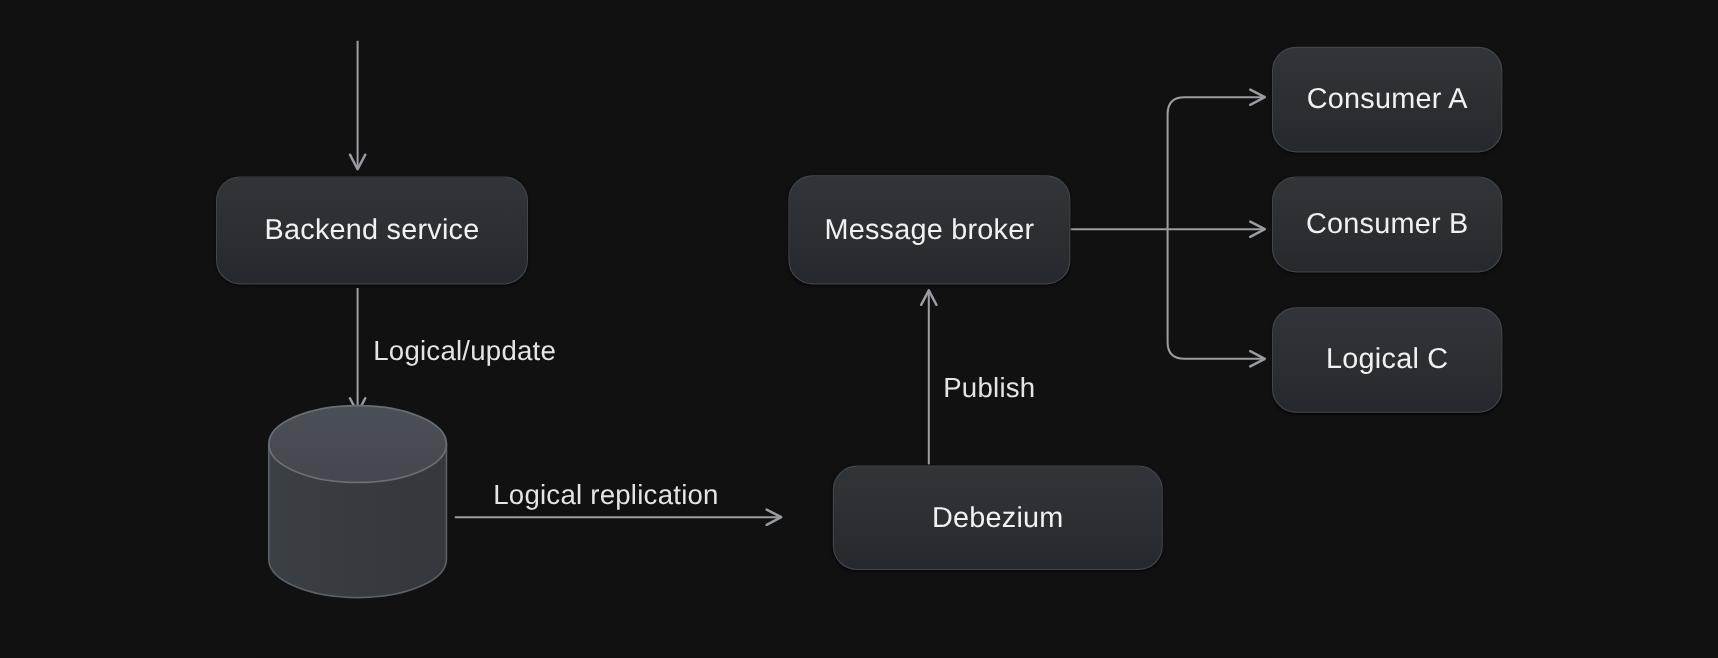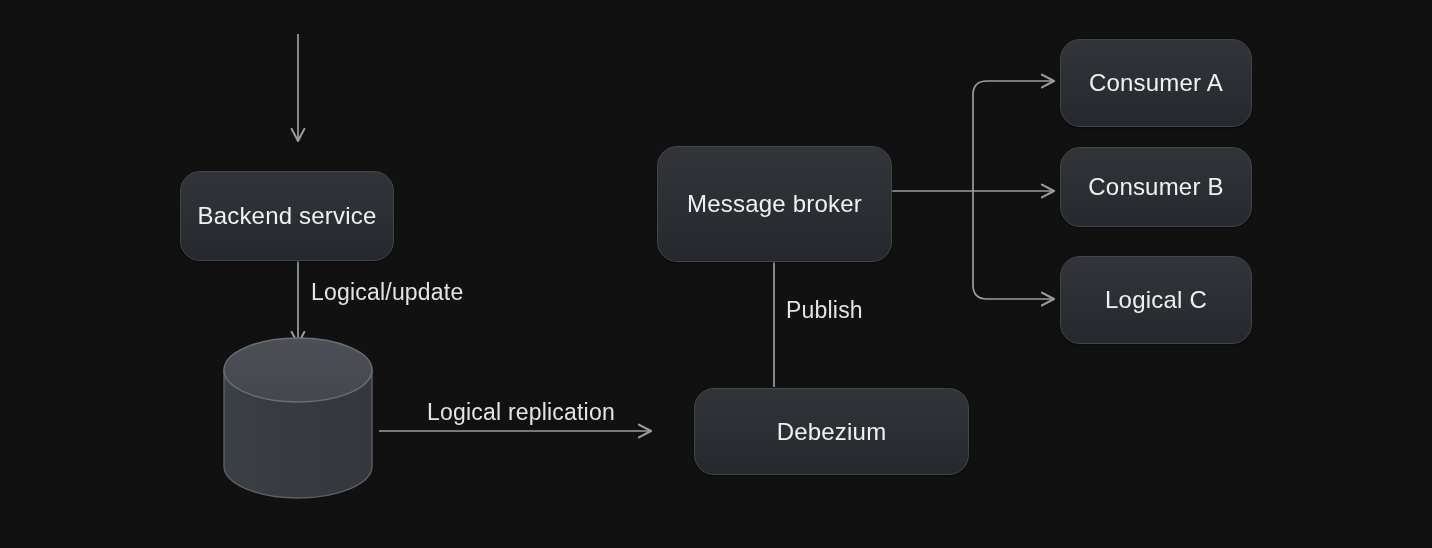--- a/index.html
+++ b/index.html
@@ -97,25 +97,25 @@
     <path class="wire" d="M 973 191 L 1054 191" marker-end="url(#ah)"></path>
 
     <path class="wire" d="M 973 191 L 973 285 Q 973 299 987 299 L 1054 299" marker-end="url(#ah)"></path>
 
     <g>
       <path class="cyl-side" d="M 224 370 L 224 466 A 74 32 0 0 0 372 466 L 372 370 Z"></path>
       <ellipse class="cyl-top" cx="298" cy="370" rx="74" ry="32"></ellipse>
     </g>
   </svg>
 
-  <div class="node" style="left:180px; top:147px; width:214px; height:90px;margin-top:24px;">
+  <div class="node" style="left:180px; top:147px; width:260px; height:90px;">
     <span>Backend service</span>
   </div>
 
-  <div class="node" style="left:657px; top:146px; width:235px; height:116px;">
+  <div class="node" style="left:657px; top:146px; width:235px; height:91px;">
     <span>Message broker</span>
   </div>
 
   <div class="node" style="left:694px; top:388px; width:275px; height:87px;">
     <span>Debezium</span>
   </div>
 
   <div class="node" style="left:1060px; top:39px; width:192px; height:88px;">
     <span>Consumer A</span>
   </div>
@@ -123,17 +123,17 @@
   <div class="node" style="left:1060px; top:147px; width:192px; height:80px;">
     <span>Consumer B</span>
   </div>
 
   <div class="node" style="left:1060px; top:256px; width:192px; height:88px;">
     <span>Logical C</span>
   </div>
 
   <div class="edge-label" style="left:311px; top:279px;">Logical/update</div>
 
-  <div class="edge-label" style="left:427px; top:399px;">Logical replication</div>
+  <div class="edge-label" style="left:411px; top:399px;">Logical replication</div>
 
-  <div class="edge-label" style="left:786px; top:297px;text-align:right;">Publish</div>
+  <div class="edge-label" style="left:786px; top:310px;text-align:right;">Publish</div>
 
 </div>
 
 </body></html>

